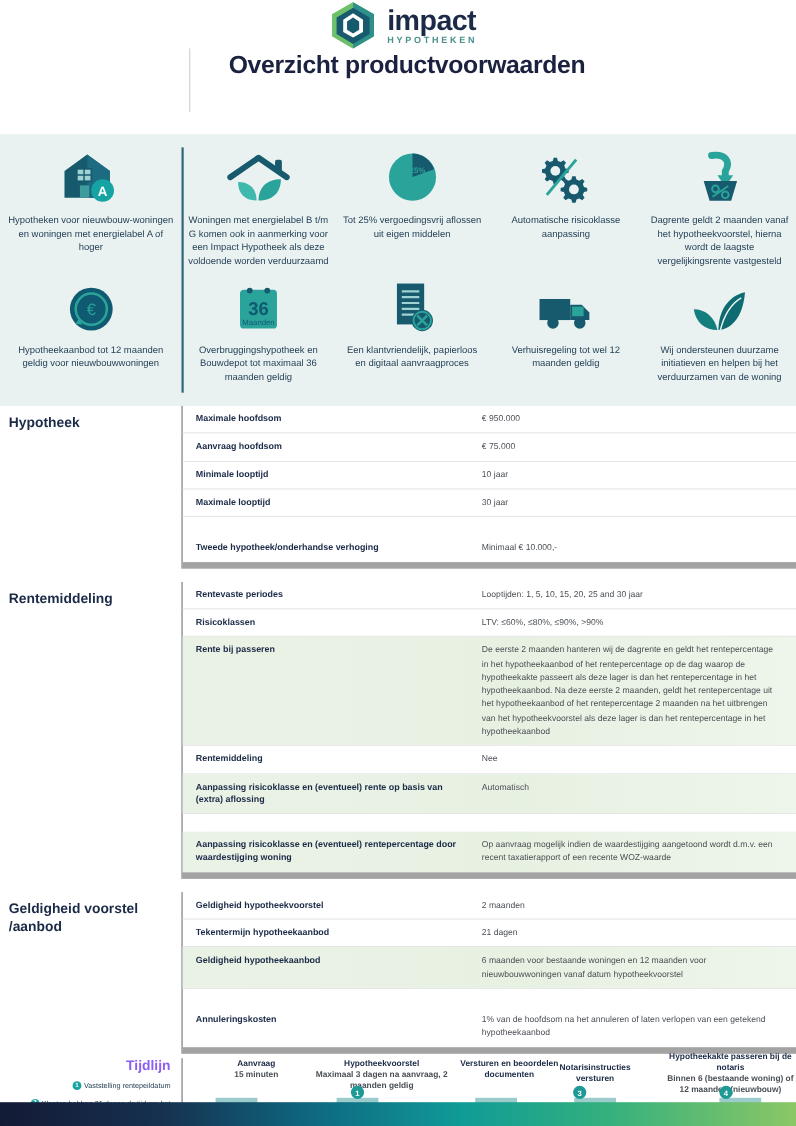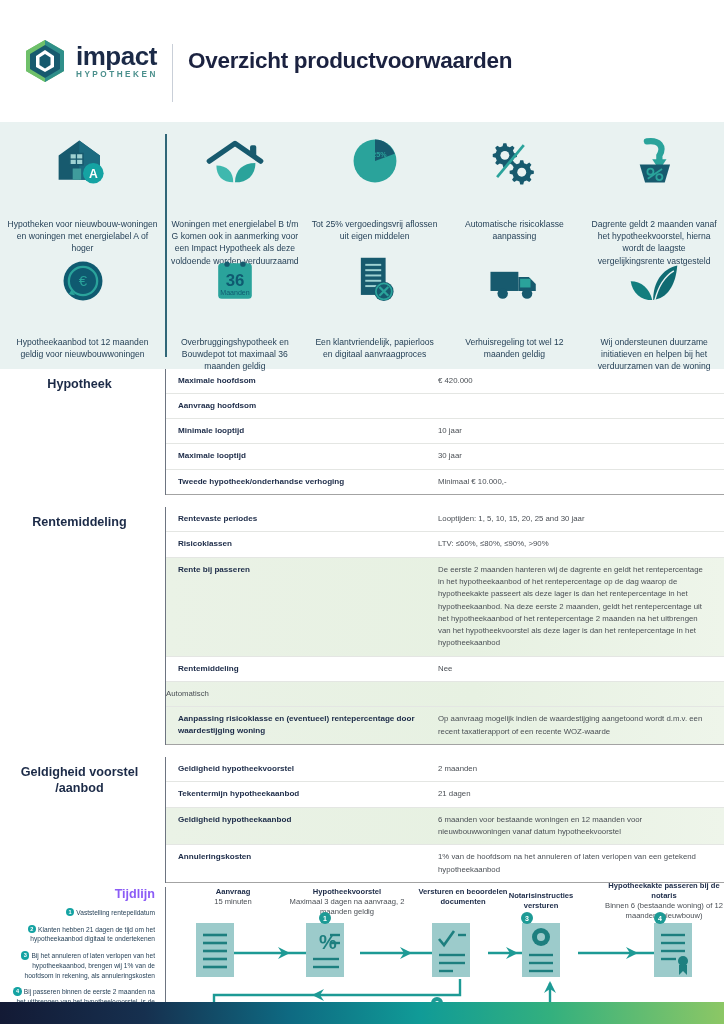--- a/index.html
+++ b/index.html
@@ -6,51 +6,51 @@
   html, body {
     width: 724px; height: 1024px;
     background: #ffffff;
     font-family: "Liberation Sans", sans-serif;
     color: #1b2a47;
     overflow: hidden;
   }
   .page { position: relative; width: 724px; height: 1024px; background: #fff; }
 
   
-  .header { position: relative; height: 122px; display: flex; align-items: center; }
+  .header { position: relative; height: 122px; display: flex; align-items: center; flex-direction: column; }
   .logo-box { width: 172px; padding-left: 22px; display: flex; align-items: center; gap: 8px; }
   .logo-mark { width: 46px; height: 46px; flex: 0 0 46px; }
   .logo-text { line-height: 1; }
   .logo-word { font-size: 26px; font-weight: bold; color: #1b2a47; letter-spacing: -0.5px; }
   .logo-sub { font-size: 8.2px; letter-spacing: 2.5px; color: #4a8f8c; font-weight: bold; margin-top: 2px; }
   .header-rule { position: absolute; left: 172px; top: 44px; width: 1px; height: 58px; background: #c9cfd8; }
   .header-title { padding-left: 16px; font-size: 22.5px; font-weight: bold; color: #1b2240; letter-spacing: -0.3px; }
 
   
   .features { background: #e9f2f1; padding: 10px 0 14px 0; position: relative; }
   .feat-divider { position: absolute; left: 165px; top: 12px; bottom: 12px; width: 2px; background: #0f4f63; opacity: .85; }
   .feat-row { display: flex; align-items: flex-start; }
   .feat-row.row1 { height: 118px; }
   .feat-row.row2 { height: 105px; }
-  .cell { display: flex; flex-direction: column; align-items: center; text-align: center; padding: 0 6px; gap: 24px; }
+  .cell { display: flex; flex-direction: column; align-items: center; text-align: center; padding: 0 6px; }
   .cell .ic { height: 54px; display: flex; align-items: flex-end; justify-content: center; margin-bottom: 8px; }
   .cell .tx { font-size: 8.6px; line-height: 1.42; color: #1f3b52; }
   .c-left { width: 165px; }
   .c-rest { flex: 1; }
 
   
   .tbl { position: relative; }
   .sec { display: flex; position: relative; }
   .sec-label {
-    width: 165px; flex: 0 0 165px; text-align: center; padding: 8px 14px 0 8px;
+    width: 165px; flex: 0 0 165px; text-align: left; padding: 8px 14px 0 8px;
     font-size: 12.6px; font-weight: bold; color: #1b2a47; line-height: 1.25;
   }
   .sec-rows { flex: 1; position: relative; border-left: 1.6px solid #6d7480; }
   .row { display: flex; position: relative; border-bottom: 1px solid #e4e6e3; padding: 6px 0 6px 0; }
-  .row:last-child { border-bottom: 1px solid #a3a3a3; }
+  .row:last-child { border-bottom: 6px solid #a3a3a3; margin-top: 16px; }
   .row .k {
     width: 272px; flex: 0 0 272px; padding: 0 10px 0 12px;
     font-size: 8.1px; font-weight: bold; color: #1b2a47; line-height: 1.45;
   }
   .row .v { flex: 1; padding-right: 14px; font-size: 7.8px; color: #4a4f55; line-height: 1.58; }
   .row.hl { background: linear-gradient(90deg, #eaf2e6 0%, #e7f1e2 55%, #eef5ea 100%); }
   .row.hl::after {
     content: ""; position: absolute; right: -40px; top: 0; bottom: 0; width: 40px;
     background: linear-gradient(90deg, #eef5ea 0%, #eef5ea 100%);
   }
@@ -63,21 +63,21 @@
   .note { font-size: 6.6px; line-height: 1.48; color: #1f3b52; margin-bottom: 7px; }
   .num {
     display: inline-block; width: 8.5px; height: 8.5px; border-radius: 50%;
     background: #15a3a3; color: #fff; font-size: 5.6px; font-weight: bold;
     text-align: center; line-height: 8.5px; margin-right: 2px; vertical-align: 1px;
   }
   .tl-right { flex: 1; position: relative; border-left: 1.6px solid #6d7480; padding-left: 12px; }
   .tl-canvas { position: relative; width: 546px; height: 200px; }
   .node-label { position: absolute; text-align: center; font-size: 7.6px; line-height: 1.32; color: #1b2a47; }
   .node-label b { font-weight: bold; display: block; }
-  .node-label span.sub { color: #4a4f55; font-weight: normal; }
+  .node-label span.sub { color: #4a4f55; font-weight: bold; }
 
   
   .bottom-bar {
     position: absolute; left: 0; bottom: 0; width: 724px; height: 22px;
     background: linear-gradient(90deg,#131a35 0%,#16304f 20%,#0e6a82 40%,#109b97 58%,#33b07e 76%,#8cc765 100%);
   }
   .svgbox { display: block; }
 </style>
 </head>
 <body>
@@ -251,24 +251,25 @@
     </div>
   </div>
 
   <div class="tbl">
 
     <div class="sec">
       <div class="sec-label">Hypotheek</div>
       <div class="sec-rows">
         <div class="row">
           <div class="k">Maximale hoofdsom</div>
-          <div class="v">€ 420.000</div>
+          <div class="v">€ 950.000</div>
         </div>
         <div class="row">
           <div class="k">Aanvraag hoofdsom</div>
+          <div class="v">€ 75.000</div>
         </div>
         <div class="row">
           <div class="k">Minimale looptijd</div>
           <div class="v">10 jaar</div>
         </div>
         <div class="row">
           <div class="k">Maximale looptijd</div>
           <div class="v">30 jaar</div>
         </div>
         <div class="row">
@@ -293,20 +294,21 @@
         </div>
         <div class="row hl">
           <div class="k">Rente bij passeren</div>
           <div class="v">De eerste 2 maanden hanteren wij de dagrente en geldt het rentepercentage in het hypotheekaanbod of het rentepercentage op de dag waarop de hypotheekakte passeert als deze lager is dan het rentepercentage in het hypotheekaanbod. Na deze eerste 2 maanden, geldt het rentepercentage uit het hypotheekaanbod of het rentepercentage 2 maanden na het uitbrengen van het hypotheekvoorstel als deze lager is dan het rentepercentage in het hypotheekaanbod</div>
         </div>
         <div class="row">
           <div class="k">Rentemiddeling</div>
           <div class="v">Nee</div>
         </div>
         <div class="row hl">
+          <div class="k">Aanpassing risicoklasse en (eventueel) rente op basis van (extra) aflossing</div>
           <div class="v">Automatisch</div>
         </div>
         <div class="row hl">
           <div class="k">Aanpassing risicoklasse en (eventueel) rentepercentage door waardestijging woning</div>
           <div class="v">Op aanvraag mogelijk indien de waardestijging aangetoond wordt d.m.v. een recent taxatierapport of een recente WOZ-waarde</div>
         </div>
       </div>
     </div>
 
     <div class="sec-gap"></div>

